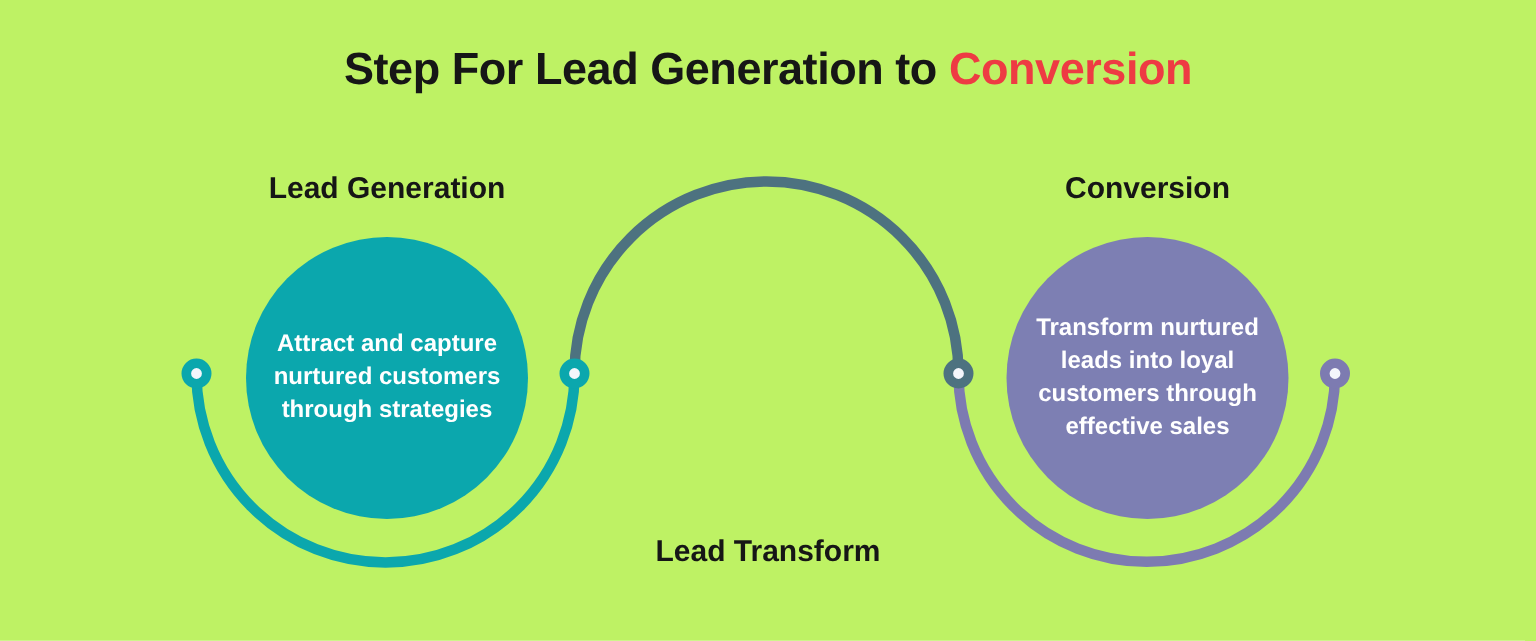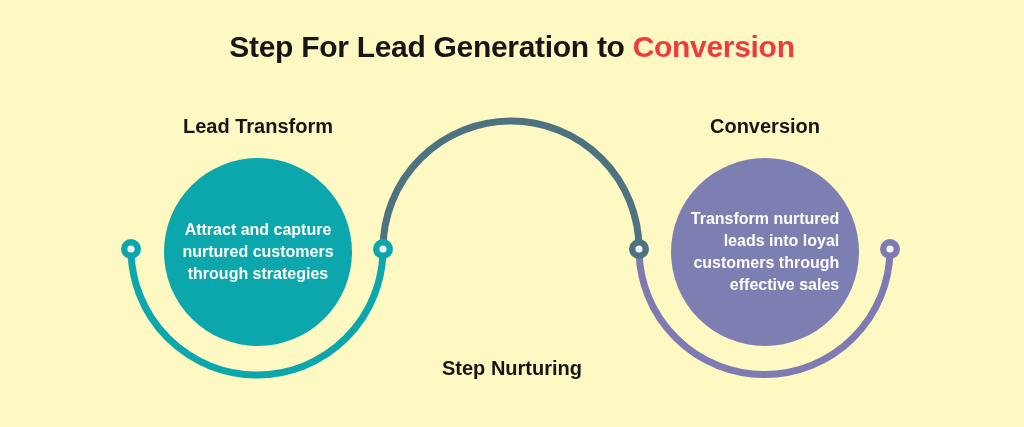--- a/index.html
+++ b/index.html
@@ -45,59 +45,59 @@
     color: #ffffff;
     font-size: 16px;
     font-weight: 700;
     line-height: 22px;
     white-space: pre-line;
     padding: 0;
     box-sizing: border-box;
   }
   .circle-1 { left: 164px; top: 158px; }
   .circle-2 { left: 418px; top: 158px; }
-  .circle-3 { left: 671px; top: 158px; text-align: right; }
+  .circle-3 { left: 671px; top: 158px; }
   .step-label {
     position: absolute;
     width: 300px;
     text-align: center;
     font-size: 20px;
     font-weight: 700;
     color: #161616;
     white-space: nowrap;
   }
   .label-1 { left: 108px; top: 115px; }
   .label-2 { left: 362px; top: 357px; }
   .label-3 { left: 615px; top: 115px; }
 </style>
 </head>
 <body>
 
-<div class="canvas" style="background-color: #fef9c3; text-decoration: underline;">
+<div class="canvas" style="background-color: #bef264; text-decoration: underline;">
 
   <div class="title">
     <span style="color: rgb(22, 22, 22);">Step For Lead Generation to </span><span style="color: rgb(238, 59, 67);">Conversion</span>
   </div>
 
   <svg class="connector-svg" viewBox="0 0 1024 427">
 
     <path d="M 131 249 A 126 126 0 0 0 383 249" fill="none" stroke-width="7" stroke="#0ba7ad"></path>
 
     <path d="M 383 249 A 128 128 0 0 1 639 249" fill="none" stroke-width="7" stroke="#4d7280"></path>
 
     <path d="M 639 249 A 125.5 125.5 0 0 0 890 249" fill="none" stroke-width="7" stroke="#7d7bb1"></path>
 
     <circle cx="131" cy="249" r="6.8" stroke-width="6.4" stroke="#0ba7ad" fill="#f4f6fb"></circle>
     <circle cx="383" cy="249" r="6.8" stroke-width="6.4" stroke="#0ba7ad" fill="#f4f6fb"></circle>
     <circle cx="639" cy="249" r="6.8" stroke-width="6.4" stroke="#4d7280" fill="#f4f6fb"></circle>
     <circle cx="890" cy="249" r="6.8" stroke-width="6.4" stroke="#7d7bb1" fill="#f4f6fb"></circle>
   </svg>
 
-  <div class="step-label label-1">Lead Transform</div>
-  <div class="step-label label-2">Step Nurturing</div>
+  <div class="step-label label-1">Lead Generation</div>
+  <div class="step-label label-2">Lead Transform</div>
   <div class="step-label label-3">Conversion</div>
 
   <div class="step-circle circle-1" style="background-color: rgb(11, 167, 173);">Attract and capture
 nurtured customers
 through strategies</div>
   <div class="step-circle circle-3" style="background-color: rgb(125, 127, 179);">Transform nurtured
 leads into loyal
 customers through
 effective sales</div>
 

